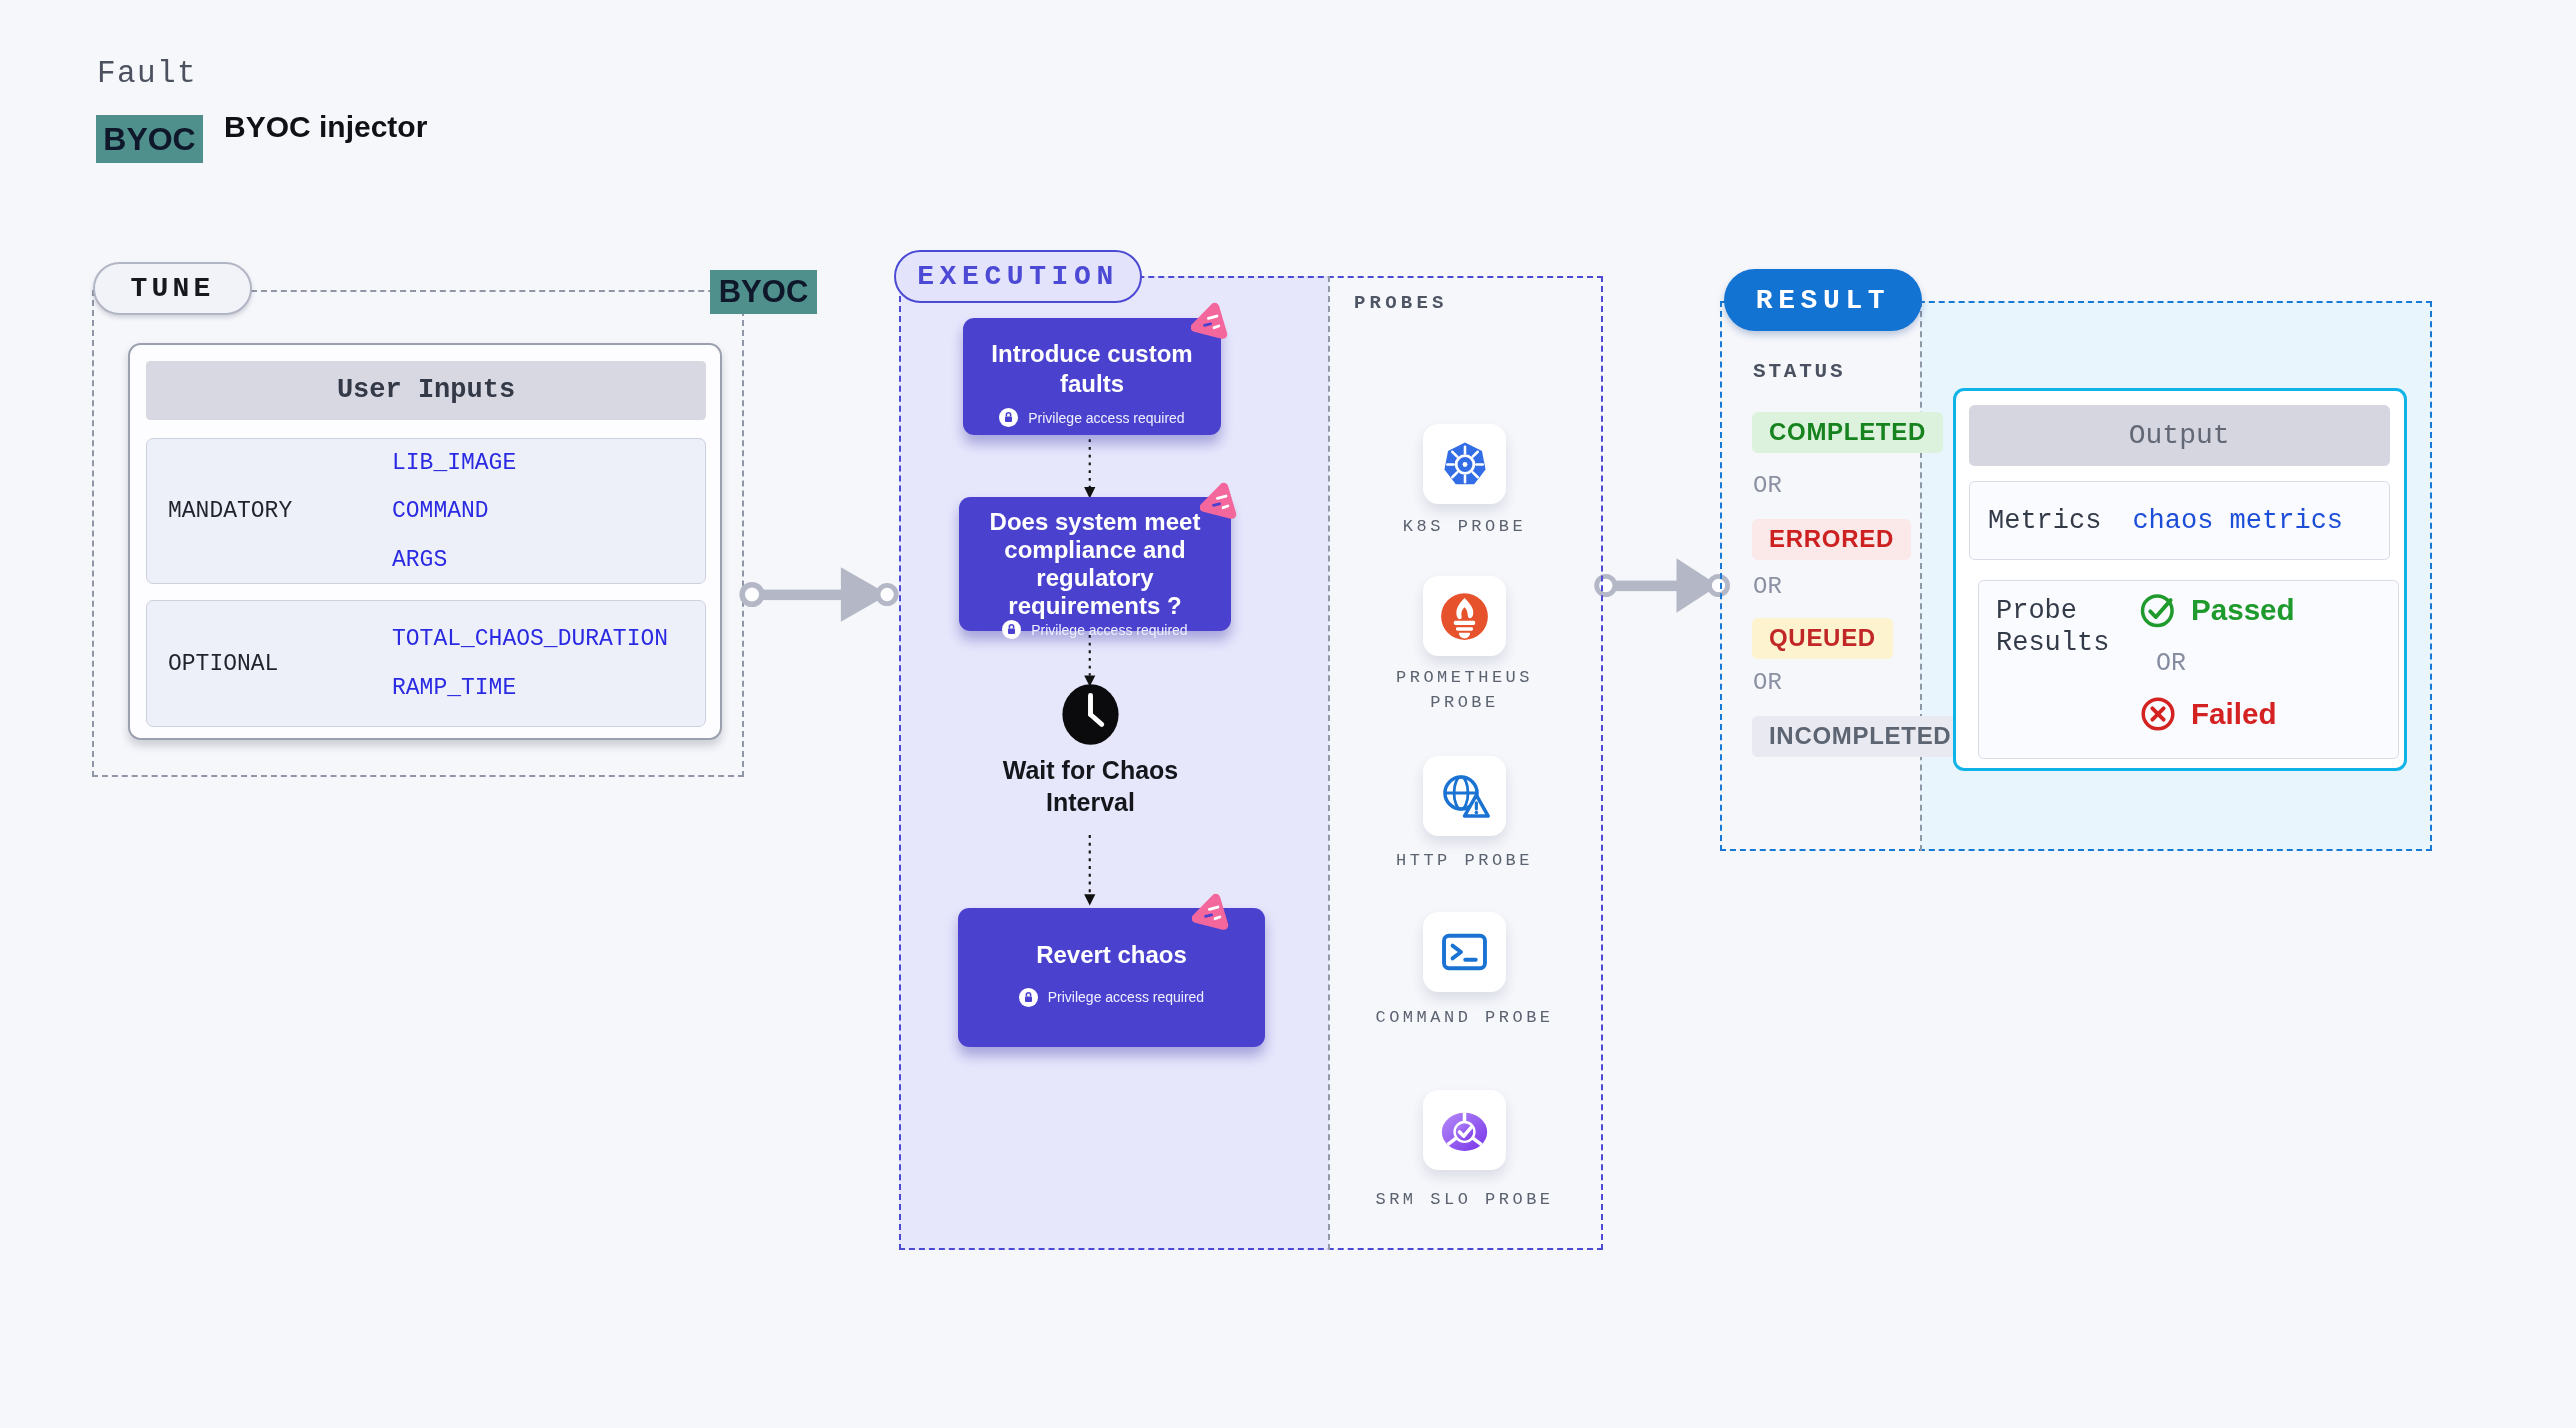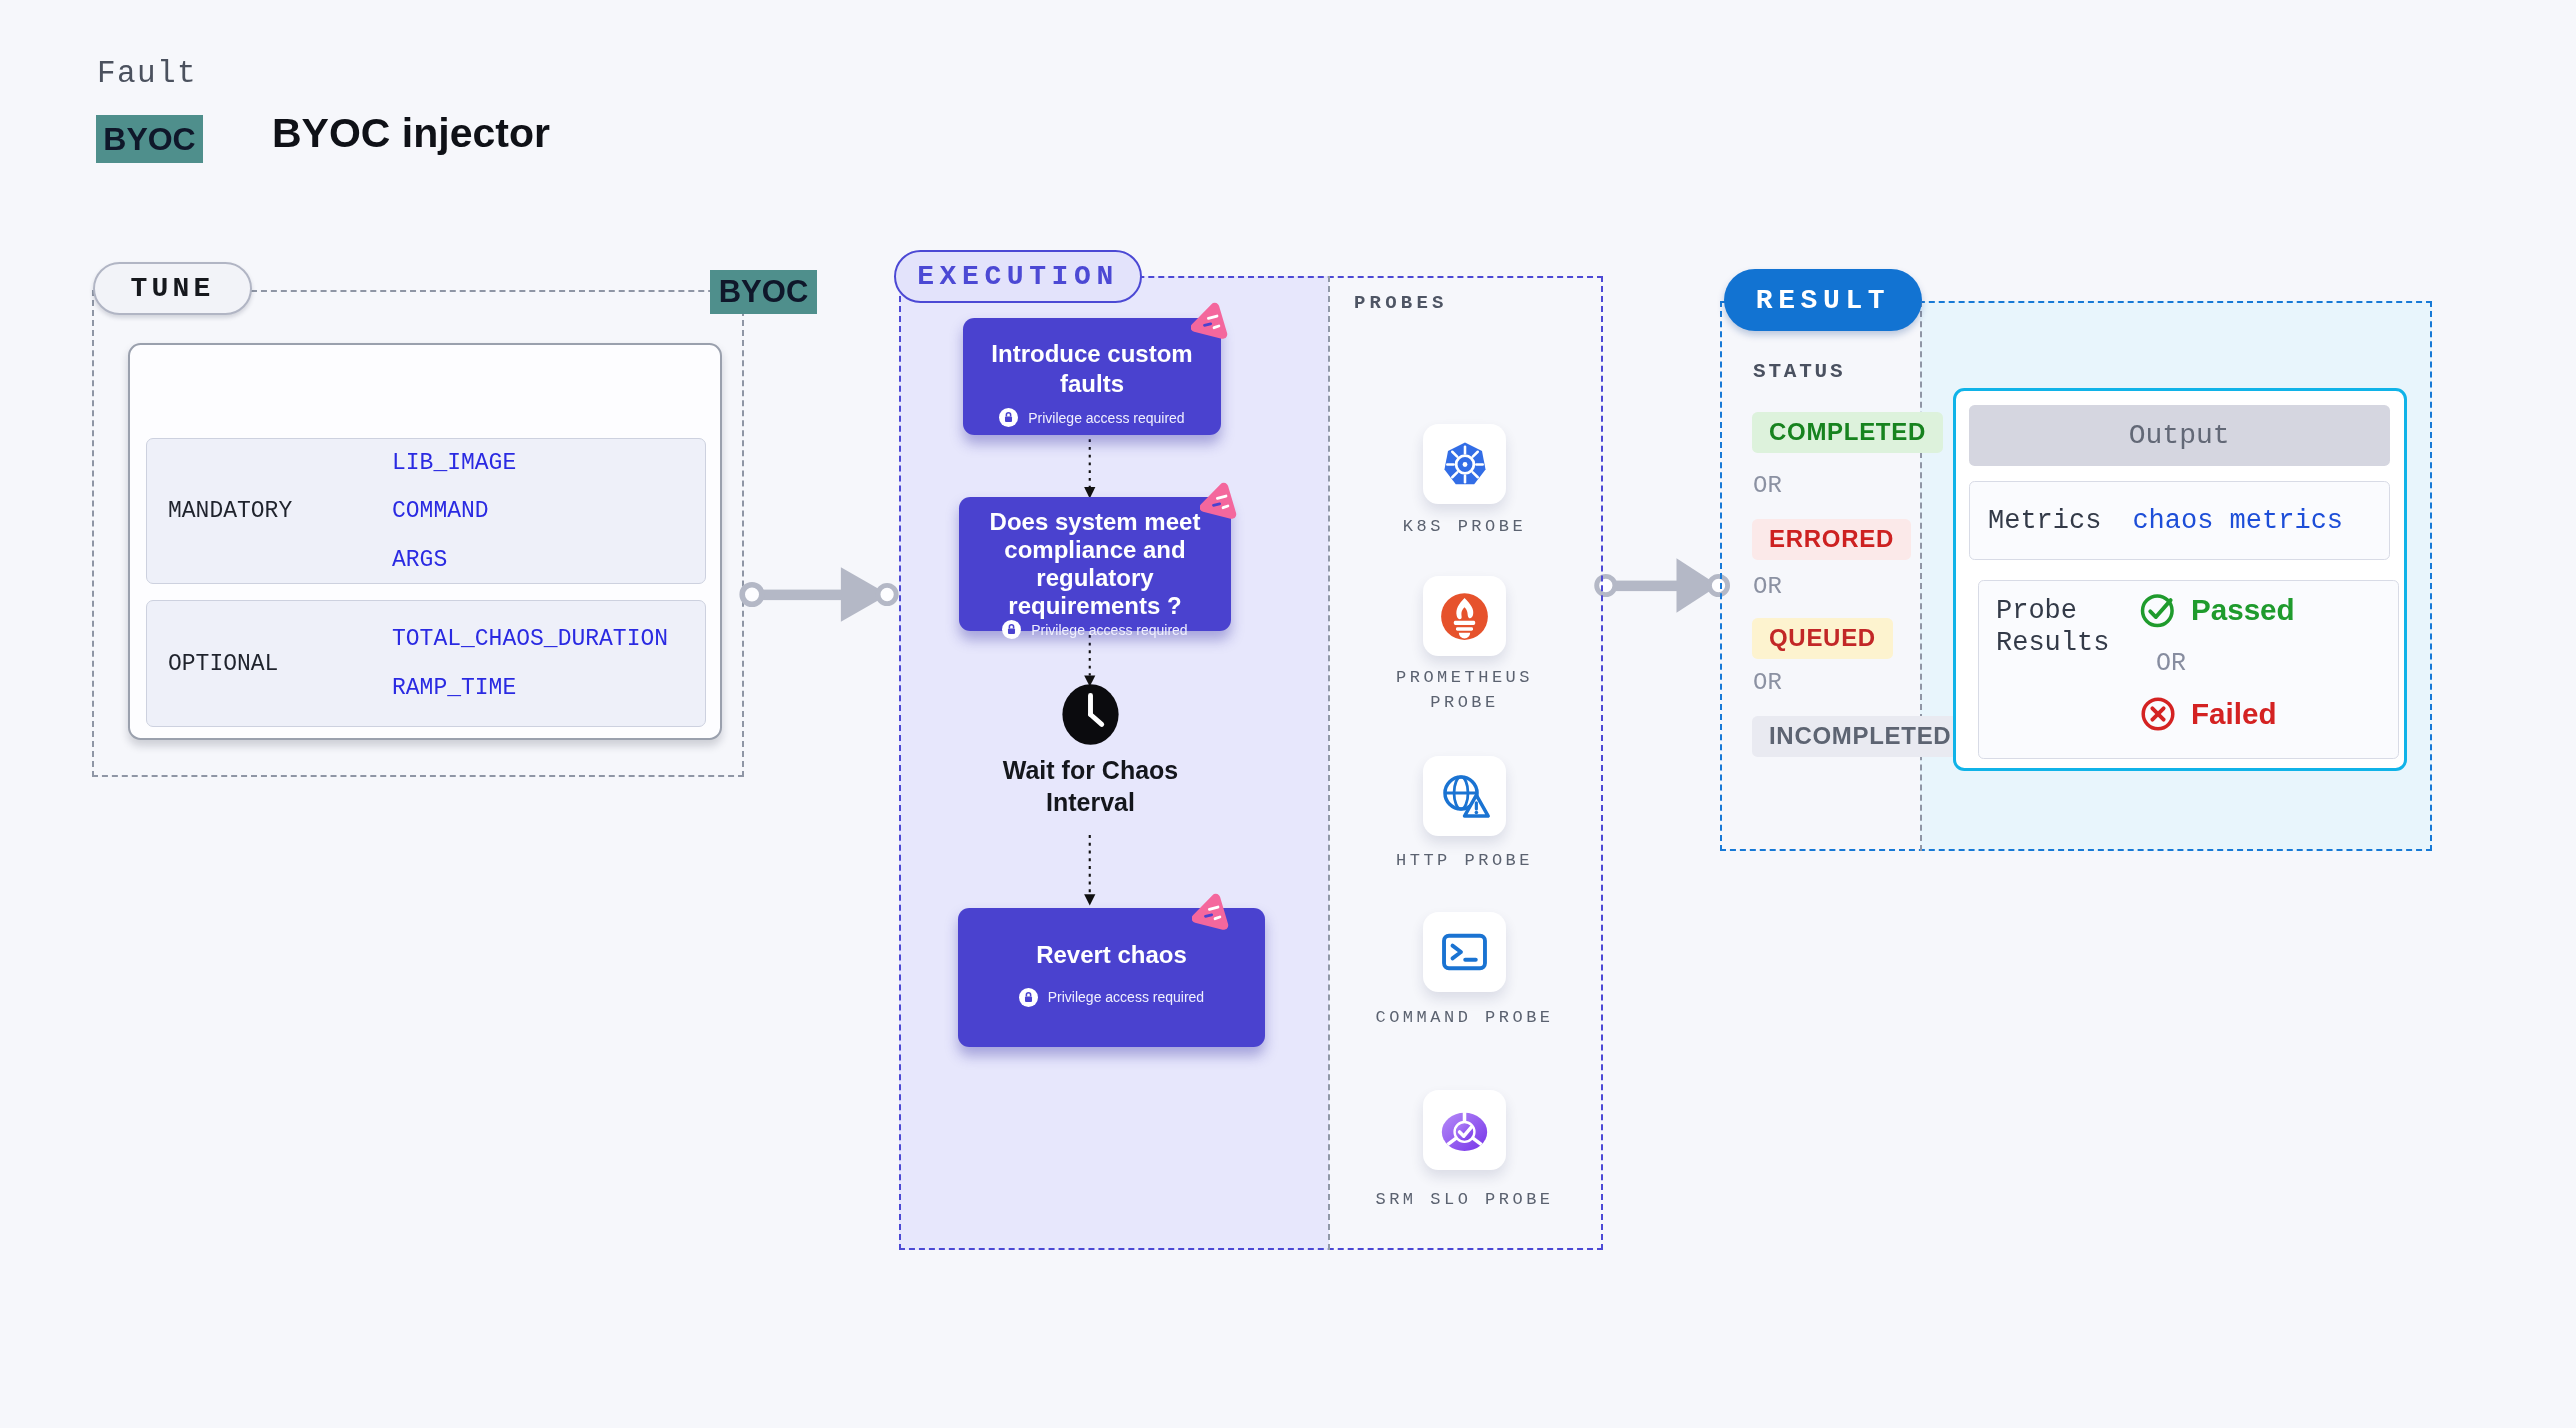--- a/index.html
+++ b/index.html
@@ -7,21 +7,21 @@
   .mono{font-family:"Liberation Mono","DejaVu Sans Mono",monospace;}
   .sans{font-family:"Liberation Sans","DejaVu Sans",sans-serif;}
   #stage{position:relative;width:2576px;height:1428px;background:#f6f7fb;overflow:hidden;
          font-family:"Liberation Sans","DejaVu Sans",sans-serif;}
   .abs{position:absolute;}
 
   
   .fault-label{left:97px;top:56px;font-size:31px;color:#4b515e;letter-spacing:1.4px;}
   .byoc-badge{background:#4f8f8c;color:#0f172a;font-weight:bold;text-align:center;}
   .byoc-badge.hdr{left:96px;top:115px;width:107px;height:48px;font-size:32px;line-height:48px;}
-  .page-title{left:224px;top:110px;font-size:41px;font-weight:800;color:#0f1117;margin-left:48px;}
+  .page-title{left:224px;top:110px;font-size:30px;font-weight:800;color:#0f1117;}
 
   
   .pill{display:flex;align-items:center;justify-content:center;border-radius:31px;
         font-weight:bold;z-index:6;}
   .tune-pill{left:93px;top:262px;width:159px;height:53px;background:#f2f3f8;
         border:2.1px solid #b1b5c4;font-size:28px;letter-spacing:4.2px;color:#16181d;
         box-shadow:0 2.8px 4.2px rgba(40,45,70,.18);}
   .exec-pill{left:894px;top:250px;width:248px;height:53px;background:#e3e3fb;
         border:2.8px solid #4c49d4;font-size:28px;letter-spacing:5.6px;color:#4c49d4;}
   .result-pill{left:1724px;top:269px;width:198px;height:62px;background:#1273d2;
@@ -109,20 +109,21 @@
 
   <div class="abs fault-label mono">Fault</div>
   <div class="abs byoc-badge hdr sans">BYOC</div>
   <div class="abs page-title sans">BYOC injector</div>
 
   <div class="abs tune-box"></div>
   <div class="abs pill tune-pill mono">TUNE</div>
   <div class="abs byoc-badge byoc-corner">BYOC</div>
 
   <div class="abs ui-card">
+    <div class="ui-header mono">User Inputs</div>
     <div class="ui-row mandatory">
       <div class="rlabel mono">MANDATORY</div>
       <div class="rvalues mono">
         <div>LIB_IMAGE</div>
         <div>COMMAND</div>
         <div>ARGS</div>
       </div>
     </div>
     <div class="ui-row optional">
       <div class="rlabel mono">OPTIONAL</div>

